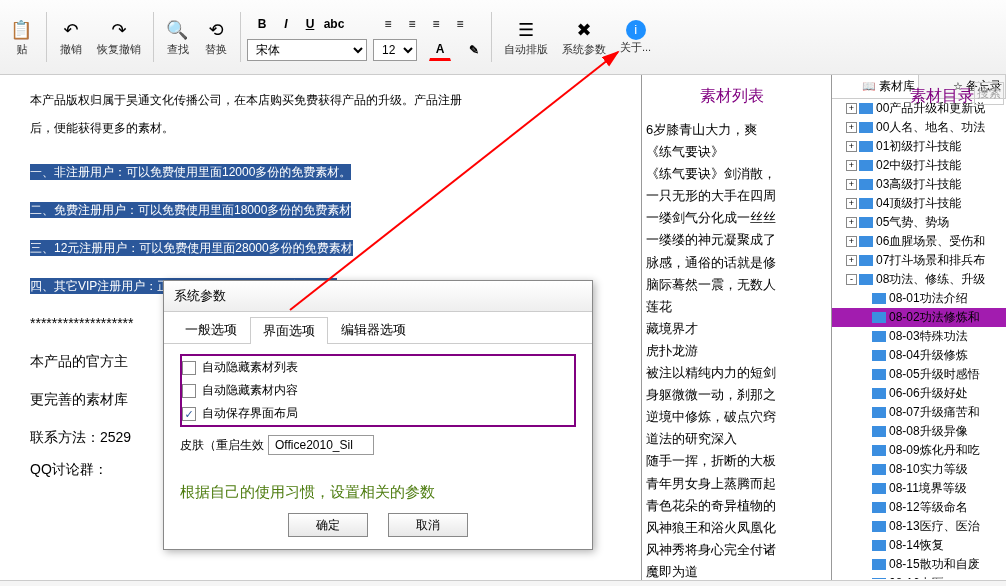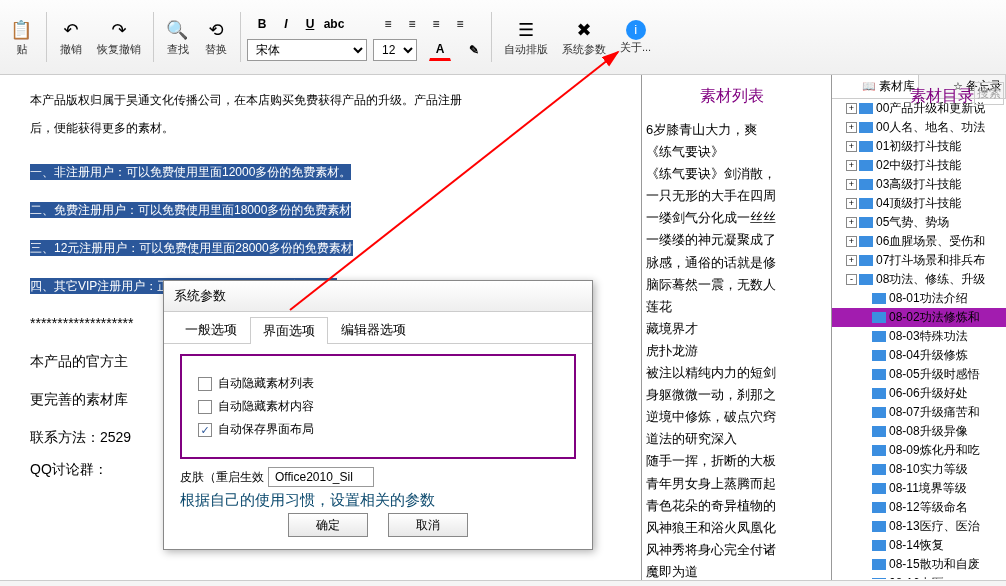--- a/index.html
+++ b/index.html
@@ -36,24 +36,24 @@
 .ind1{padding-left:14px}.ind2{padding-left:40px}
 .dialog{position:absolute;left:163px;top:280px;width:430px;height:270px;background:#fff;border:1px solid #888;box-shadow:2px 2px 8px rgba(0,0,0,0.3)}
 .dlg-title{background:linear-gradient(#fff,#eee);padding:6px 10px;border-bottom:1px solid #ccc;font-size:13px}
 .dlg-tabs{display:flex;border-bottom:1px solid #ccc;padding-left:8px;margin-top:4px}
 .dlg-tab{padding:4px 12px;border:1px solid transparent;border-bottom:none;cursor:pointer;font-size:13px}
 .dlg-tab.act{border-color:#ccc;background:#fff;position:relative;top:1px}
 .dlg-body{padding:10px 16px}
 .chk-row{display:flex;align-items:center;padding:3px 0}
 .chk{width:14px;height:14px;border:1px solid #888;margin-right:6px}
 .chk.on::after{content:"✓";color:#2b579a;font-size:11px;display:block;line-height:12px;text-align:center}
-.purple-box{border:2px solid #800080;padding:16px;margin-bottom:8px}
+.purple-box{border:2px solid #800080;padding:0;margin-bottom:8px}
 .skin-row{display:flex;align-items:center;margin-top:8px}
 .skin-sel{border:1px solid #999;padding:2px 20px 2px 6px;margin-left:4px}
-.dlg-note{color:#0c4a6e;font-size:15px;margin-top:4px}
+.dlg-note{color:#4d7c0f;font-size:15px;margin-top:28px}
 .dlg-btns{position:absolute;bottom:12px;left:0;right:0;display:flex;justify-content:center;gap:20px}
 .dlg-btn{width:80px;height:24px;border:1px solid #888;background:linear-gradient(#fff,#e8e8e8);cursor:pointer}
 svg.arrow{position:absolute;pointer-events:none;z-index:5}
 .status{position:absolute;bottom:0;left:0;right:0;height:6px;border-top:1px solid #ccc;background:#f5f5f5;font-size:11px;padding:2px 8px;color:#555}
 </style>
 </head>
 <body>
 
 <div class="toolbar">
   <div class="tb-btn">

